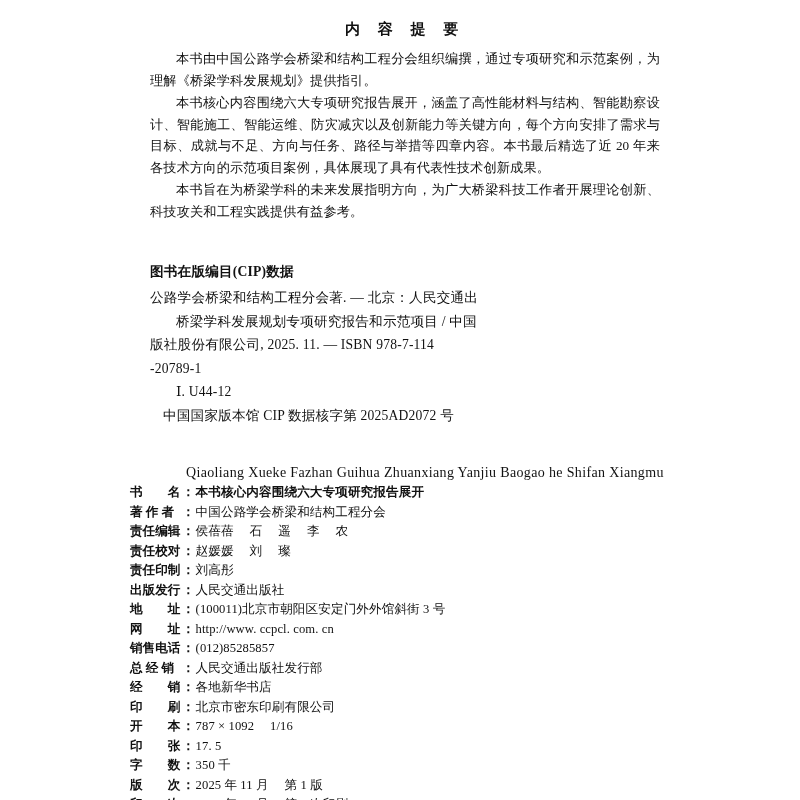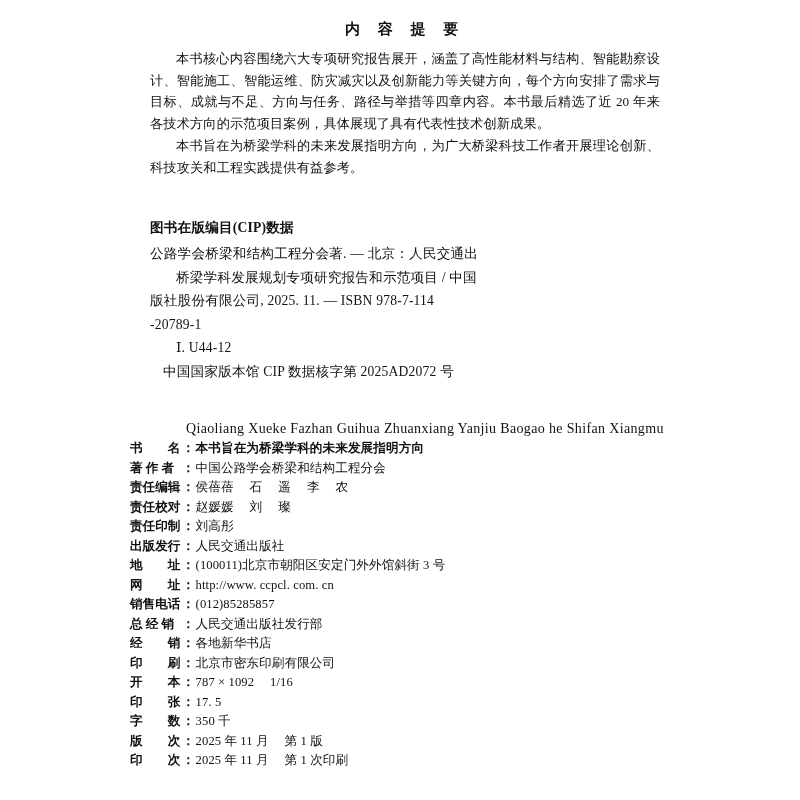--- a/index.html
+++ b/index.html
@@ -125,20 +125,21 @@
     font-weight: bold;
   }
 </style>
 </head>
 <body>
 
 <div class="page">
 
   <section class="abstract-section">
     <h1 class="abstract-title">内 容 提 要</h1>
+    <p class="abstract-p">本书由中国公路学会桥梁和结构工程分会组织编撰，通过专项研究和示范案例，为理解《桥梁学科发展规划》提供指引。</p>
     <p class="abstract-p">本书核心内容围绕六大专项研究报告展开，涵盖了高性能材料与结构、智能勘察设计、智能施工、智能运维、防灾减灾以及创新能力等关键方向，每个方向安排了需求与目标、成就与不足、方向与任务、路径与举措等四章内容。本书最后精选了近 20 年来各技术方向的示范项目案例，具体展现了具有代表性技术创新成果。</p>
     <p class="abstract-p">本书旨在为桥梁学科的未来发展指明方向，为广大桥梁科技工作者开展理论创新、科技攻关和工程实践提供有益参考。</p>
   </section>
 
   <section class="cip-section">
     <div class="cip-heading">图书在版编目(CIP)数据</div>
     <div class="cip-line">公路学会桥梁和结构工程分会著. — 北京：人民交通出</div>
     <div class="cip-line indent">桥梁学科发展规划专项研究报告和示范项目 / 中国</div>
     <div class="cip-line">版社股份有限公司, 2025. 11. — ISBN 978-7-114</div>
     <div class="cip-line">-20789-1</div>
@@ -147,21 +148,21 @@
   </section>
 
   <section class="colophon">
 
     <div class="pinyin-title">Qiaoliang Xueke Fazhan Guihua Zhuanxiang Yanjiu Baogao he Shifan Xiangmu</div>
 
     <div class="info-rows">
         <div class="info-row">
           <span class="info-label">书　　名</span>
           <span class="info-colon">：</span>
-          <span class="info-value bold">本书旨在为桥梁学科的未来发展指明方向</span>
+          <span class="info-value bold">本书核心内容围绕六大专项研究报告展开</span>
         </div>
         <div class="info-row">
           <span class="info-label">著 作 者</span>
           <span class="info-colon">：</span>
           <span class="info-value">中国公路学会桥梁和结构工程分会</span>
         </div>
         <div class="info-row">
           <span class="info-label">责任编辑</span>
           <span class="info-colon">：</span>
           <span class="info-value">侯蓓蓓　 石　 遥　 李　 农</span>

